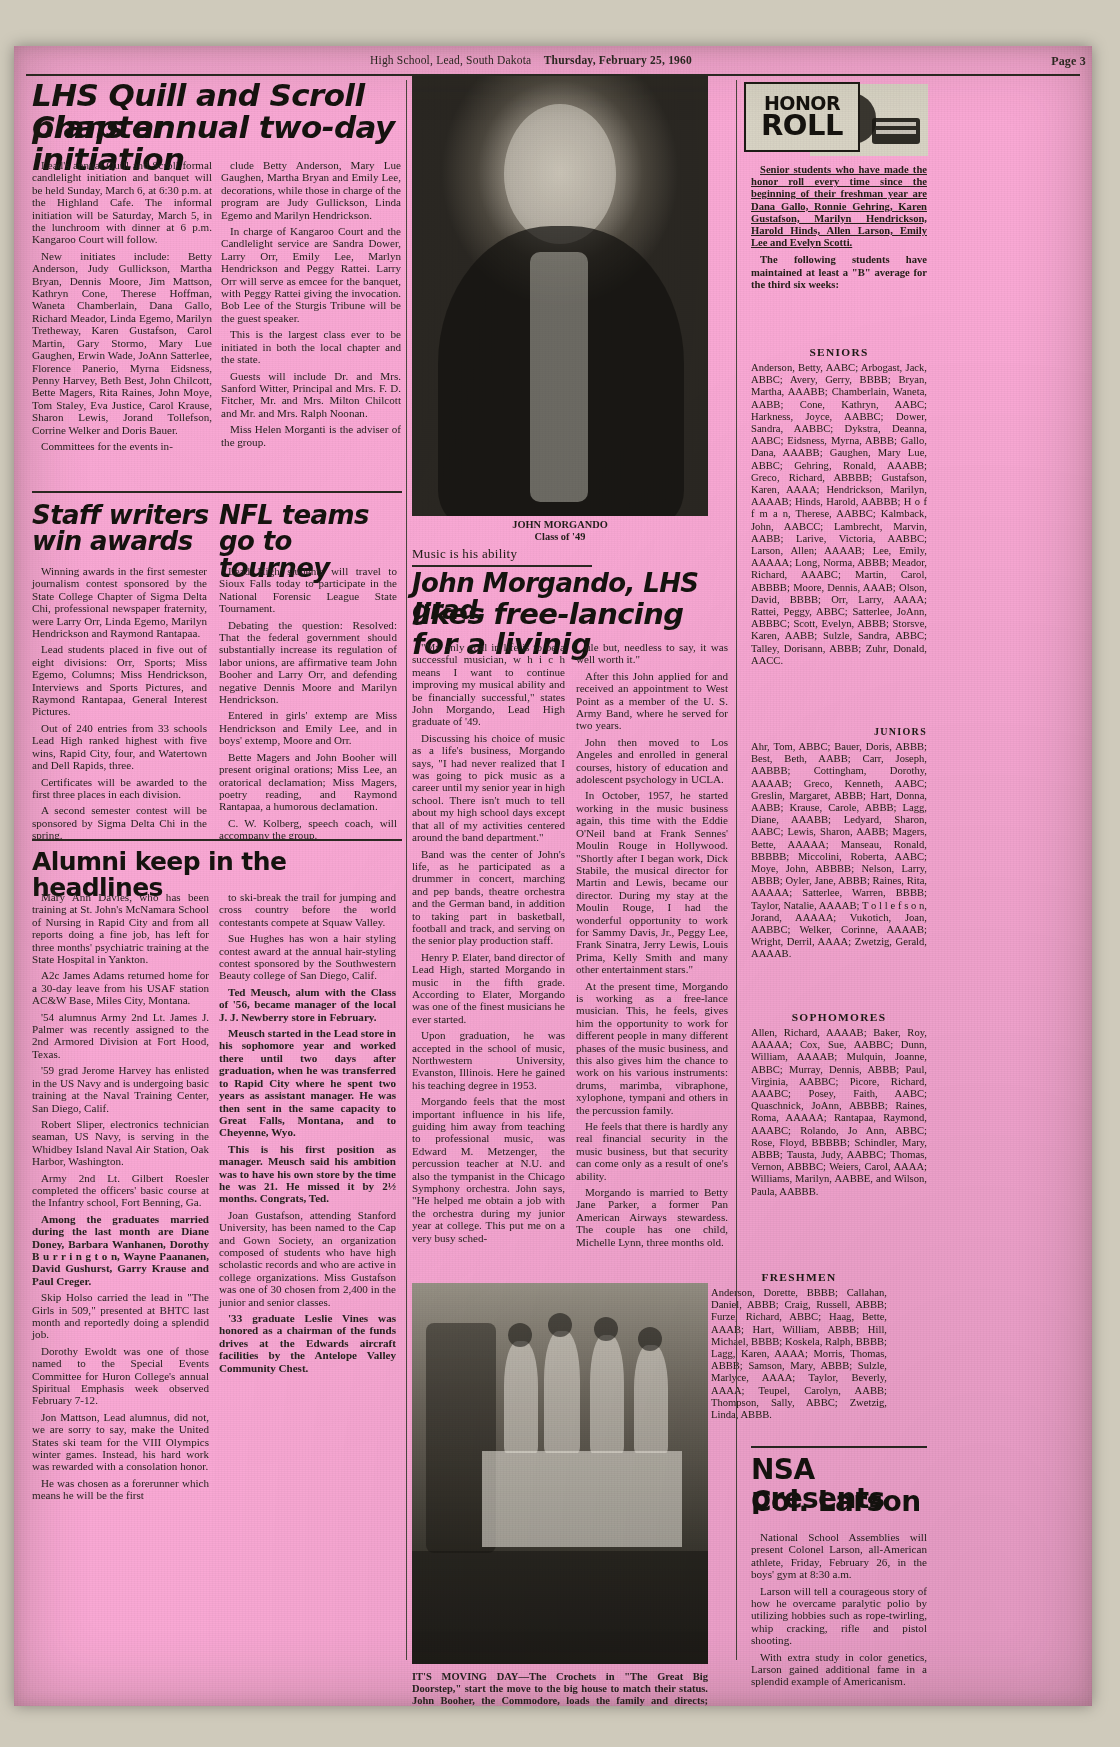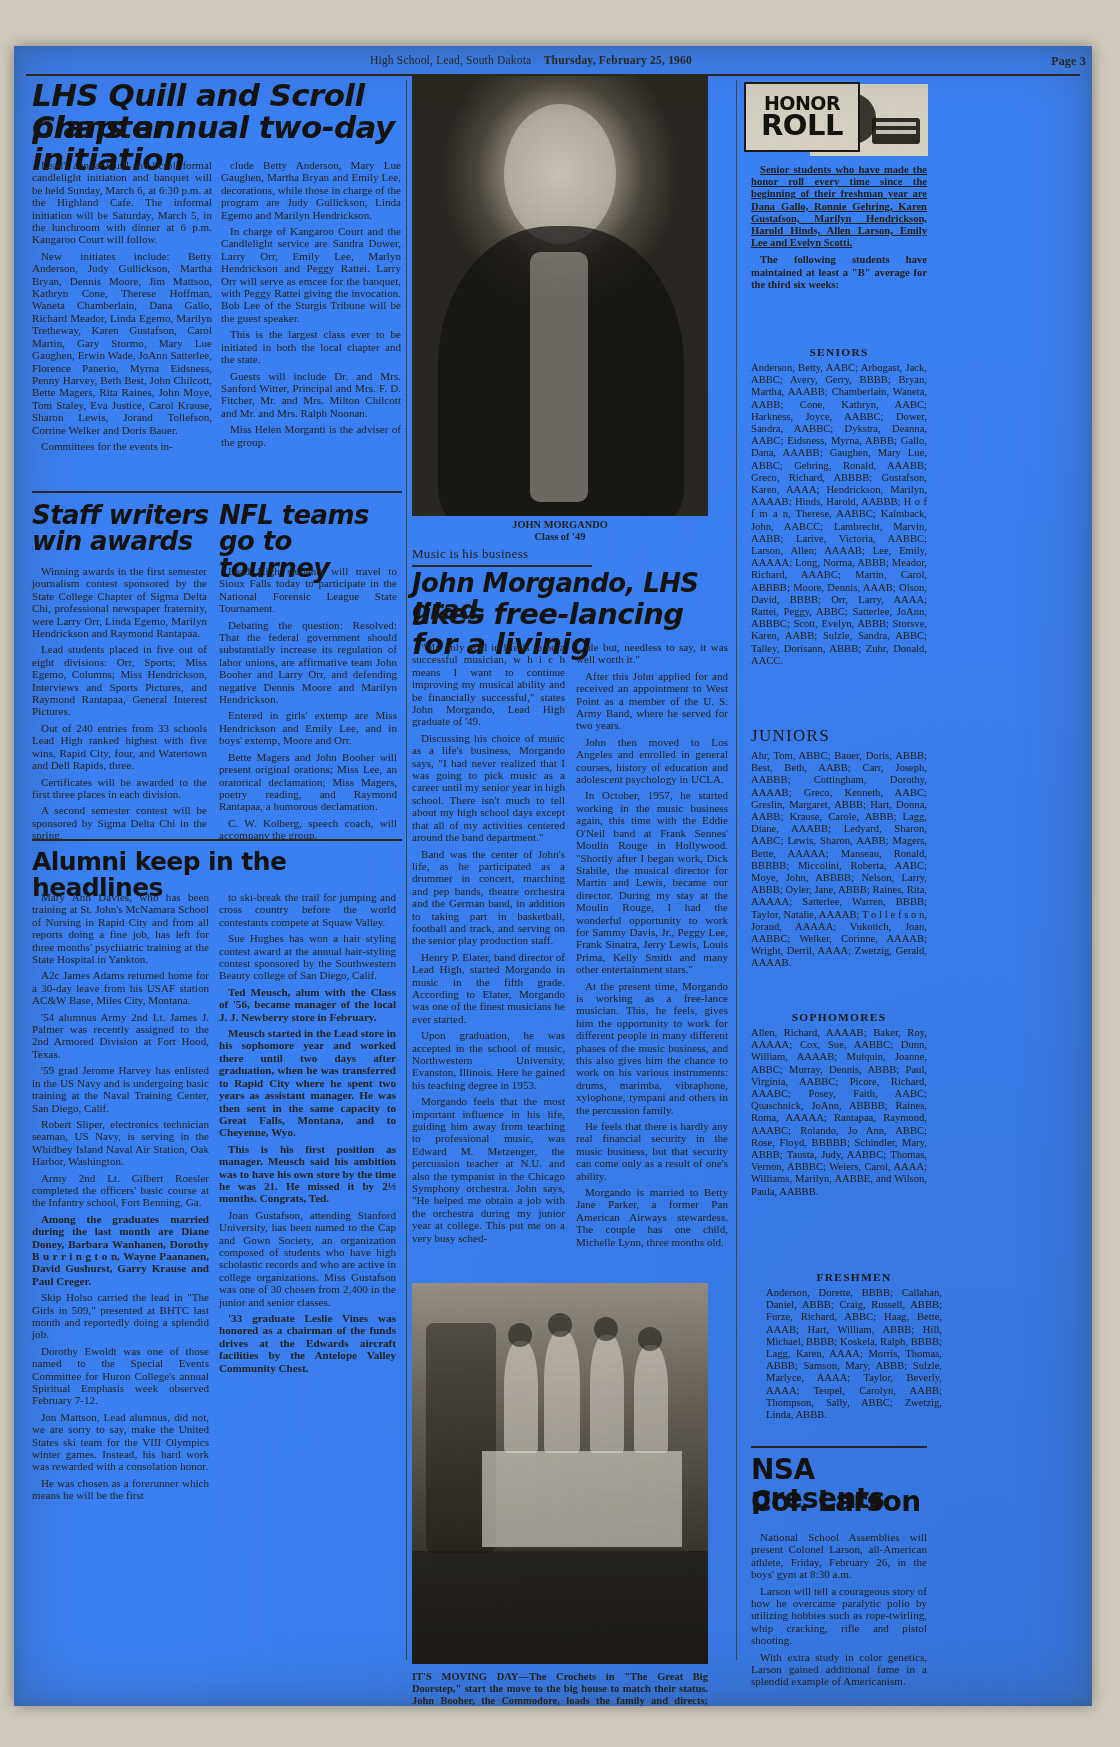--- a/index.html
+++ b/index.html
@@ -5,21 +5,21 @@
   html,body{margin:0;padding:0;background:#3a3a36;}
   body{font-family:"Liberation Serif", serif;}
   .page{
     position:relative;width:1120px;height:1747px;
     background:#cfcabb;
     overflow:hidden;
   }
   
   .sheet{
     position:absolute;left:14px;top:46px;width:1078px;height:1660px;
-    background:#3b82f6;
+    background:#f9a8d4;
     box-shadow:0 0 14px rgba(0,0,0,.35);
     overflow:hidden;
   }
   .grain{
     position:absolute;inset:0;pointer-events:none;
     background:
       repeating-linear-gradient(0deg, rgba(0,0,0,.022) 0 1px, rgba(255,255,255,.012) 1px 2px),
       repeating-linear-gradient(90deg, rgba(0,0,0,.018) 0 1px, rgba(255,255,255,.010) 1px 3px),
       radial-gradient(ellipse at 20% 10%, rgba(255,255,255,.18), rgba(0,0,0,.0) 60%),
       radial-gradient(ellipse at 90% 95%, rgba(0,0,0,.10), rgba(0,0,0,0) 60%);
@@ -194,21 +194,21 @@
     <div class="photo portrait" style="left:398px;top:30px;width:296px;height:440px;">
       <div class="blob" style="left:92px;top:28px;width:112px;height:140px;background:rgba(215,210,198,.55);"></div>
       <div class="fig" style="left:26px;top:150px;width:246px;height:300px;"></div>
       <div class="figl" style="left:118px;top:176px;width:58px;height:250px;background:rgba(225,221,210,.42);border-radius:10px;"></div>
     </div>
     <div class="cap" style="left:398px;top:473px;width:296px;">
       <div>JOHN MORGANDO</div>
       <div>Class of '49</div>
     </div>
 
-    <div class="kicker" style="left:398px;top:500px;width:290px;">Music is his business</div>
+    <div class="kicker" style="left:398px;top:500px;width:290px;">Music is his ability</div>
     <div class="kicker-rule" style="left:398px;top:519px;width:180px;"></div>
 
     <div class="hl hl-main" style="left:398px;top:524px;width:320px;font-size:26px;">John Morgando, LHS grad,</div>
     <div class="hl hl-main" style="left:398px;top:554px;width:325px;font-size:29px;">likes free-lancing for a livinig</div>
 
     <div class="col" style="left:398px;top:595px;width:153px;">
       <p>"My only goal in life is to be a successful musician, w h i c h means I want to continue improving my musical ability and be financially successful," states John Morgando, Lead High graduate of '49.</p>
       <p>Discussing his choice of music as a life's business, Morgando says, "I had never realized that I was going to pick music as a career until my senior year in high school. There isn't much to tell about my high school days except that all of my activities centered around the band department."</p>
       <p>Band was the center of John's life, as he participated as a drummer in concert, marching and pep bands, theatre orchestra and the German band, in addition to taking part in basketball, football and track, and serving on the senior play production staff.</p>
       <p>Henry P. Elater, band director of Lead High, started Morgando in music in the fifth grade. According to Elater, Morgando was one of the finest musicians he ever started.</p>
@@ -259,30 +259,30 @@
       <p style="margin:0;text-indent:9px;text-decoration:underline;">Senior students who have made the honor roll every time since the beginning of their freshman year are Dana Gallo, Ronnie Gehring, Karen Gustafson, Marilyn Hendrickson, Harold Hinds, Allen Larson, Emily Lee and Evelyn Scotti.</p>
       <p style="margin:5px 0 0 0;text-indent:9px;">The following students have maintained at least a "B" average for the third six weeks:</p>
     </div>
 
     <div style="position:absolute;left:737px;top:300px;width:176px;">
       <div style="text-align:center;font-weight:bold;font-size:11.4px;letter-spacing:1.3px;color:#1d1a15;margin-bottom:4px;">SENIORS</div>
       <div style="font-size:10.6px;line-height:12.2px;text-align:justify;color:#242019;">Anderson, Betty, AABC; Arbogast, Jack, ABBC; Avery, Gerry, BBBB; Bryan, Martha, AAABB; Chamberlain, Waneta, AABB; Cone, Kathryn, AABC; Harkness, Joyce, AABBC; Dower, Sandra, AABBC; Dykstra, Deanna, AABC; Eidsness, Myrna, ABBB; Gallo, Dana, AAABB; Gaughen, Mary Lue, ABBC; Gehring, Ronald, AAABB; Greco, Richard, ABBBB; Gustafson, Karen, AAAA; Hendrickson, Marilyn, AAAAB; Hinds, Harold, AABBB; H o f f m a n, Therese, AABBC; Kalmback, John, AABCC; Lambrecht, Marvin, AABB; Larive, Victoria, AABBC; Larson, Allen; AAAAB; Lee, Emily, AAAAA; Long, Norma, ABBB; Meador, Richard, AAABC; Martin, Carol, ABBBB; Moore, Dennis, AAAB; Olson, David, BBBB; Orr, Larry, AAAA; Rattei, Peggy, ABBC; Satterlee, JoAnn, ABBBC; Scott, Evelyn, ABBB; Storsve, Karen, AABB; Sulzle, Sandra, ABBC; Talley, Dorisann, ABBB; Zuhr, Donald, AACC.</div>
     </div>
 
     <div style="position:absolute;left:737px;top:680px;width:176px;">
-      <div style="text-align:left;font-weight:normal;font-size:17px;letter-spacing:1.3px;color:#1d1a15;margin-bottom:4px;">JUNIORS</div>
+      <div style="text-align:right;font-weight:bold;font-size:10px;letter-spacing:1.3px;color:#1d1a15;margin-bottom:4px;">JUNIORS</div>
       <div style="font-size:10.6px;line-height:12.2px;text-align:justify;color:#242019;">Ahr, Tom, ABBC; Bauer, Doris, ABBB; Best, Beth, AABB; Carr, Joseph, AABBB; Cottingham, Dorothy, AAAAB; Greco, Kenneth, AABC; Greslin, Margaret, ABBB; Hart, Donna, AABB; Krause, Carole, ABBB; Lagg, Diane, AAABB; Ledyard, Sharon, AABC; Lewis, Sharon, AABB; Magers, Bette, AAAAA; Manseau, Ronald, BBBBB; Miccolini, Roberta, AABC; Moye, John, ABBBB; Nelson, Larry, ABBB; Oyler, Jane, ABBB; Raines, Rita, AAAAA; Satterlee, Warren, BBBB; Taylor, Natalie, AAAAB; T o l l e f s o n, Jorand, AAAAA; Vukotich, Joan, AABBC; Welker, Corinne, AAAAB; Wright, Derril, AAAA; Zwetzig, Gerald, AAAAB.</div>
     </div>
 
     <div style="position:absolute;left:737px;top:965px;width:176px;">
       <div style="text-align:center;font-weight:bold;font-size:11.4px;letter-spacing:1.3px;color:#1d1a15;margin-bottom:4px;">SOPHOMORES</div>
       <div style="font-size:10.6px;line-height:12.2px;text-align:justify;color:#242019;">Allen, Richard, AAAAB; Baker, Roy, AAAAA; Cox, Sue, AABBC; Dunn, William, AAAAB; Mulquin, Joanne, ABBC; Murray, Dennis, ABBB; Paul, Virginia, AABBC; Picore, Richard, AAABC; Posey, Faith, AABC; Quaschnick, JoAnn, ABBBB; Raines, Roma, AAAAA; Rantapaa, Raymond, AAABC; Rolando, Jo Ann, ABBC; Rose, Floyd, BBBBB; Schindler, Mary, ABBB; Tausta, Judy, AABBC; Thomas, Vernon, ABBBC; Weiers, Carol, AAAA; Williams, Marilyn, AABBE, and Wilson, Paula, AABBB.</div>
     </div>
 
-    <div style="position:absolute;left:752px;top:1225px;width:176px;">
+    <div style="position:absolute;left:697px;top:1225px;width:176px;">
       <div style="text-align:center;font-weight:bold;font-size:11.4px;letter-spacing:1.3px;color:#1d1a15;margin-bottom:4px;">FRESHMEN</div>
       <div style="font-size:10.6px;line-height:12.2px;text-align:justify;color:#242019;">Anderson, Dorette, BBBB; Callahan, Daniel, ABBB; Craig, Russell, ABBB; Furze, Richard, ABBC; Haag, Bette, AAAB; Hart, William, ABBB; Hill, Michael, BBBB; Koskela, Ralph, BBBB; Lagg, Karen, AAAA; Morris, Thomas, ABBB; Samson, Mary, ABBB; Sulzle, Marlyce, AAAA; Taylor, Beverly, AAAA; Teupel, Carolyn, AABB; Thompson, Sally, ABBC; Zwetzig, Linda, ABBB.</div>
     </div>
 
     <div class="hrule" style="left:737px;top:1400px;width:176px;"></div>
 
     <div class="hl hl-main" style="left:737px;top:1410px;width:185px;font-size:28px;font-style:normal;">NSA presents</div>
     <div class="hl hl-main" style="left:737px;top:1442px;width:185px;font-size:28px;font-style:normal;">Col. Larson</div>
 
     <div class="col" style="left:737px;top:1485px;width:176px;">

